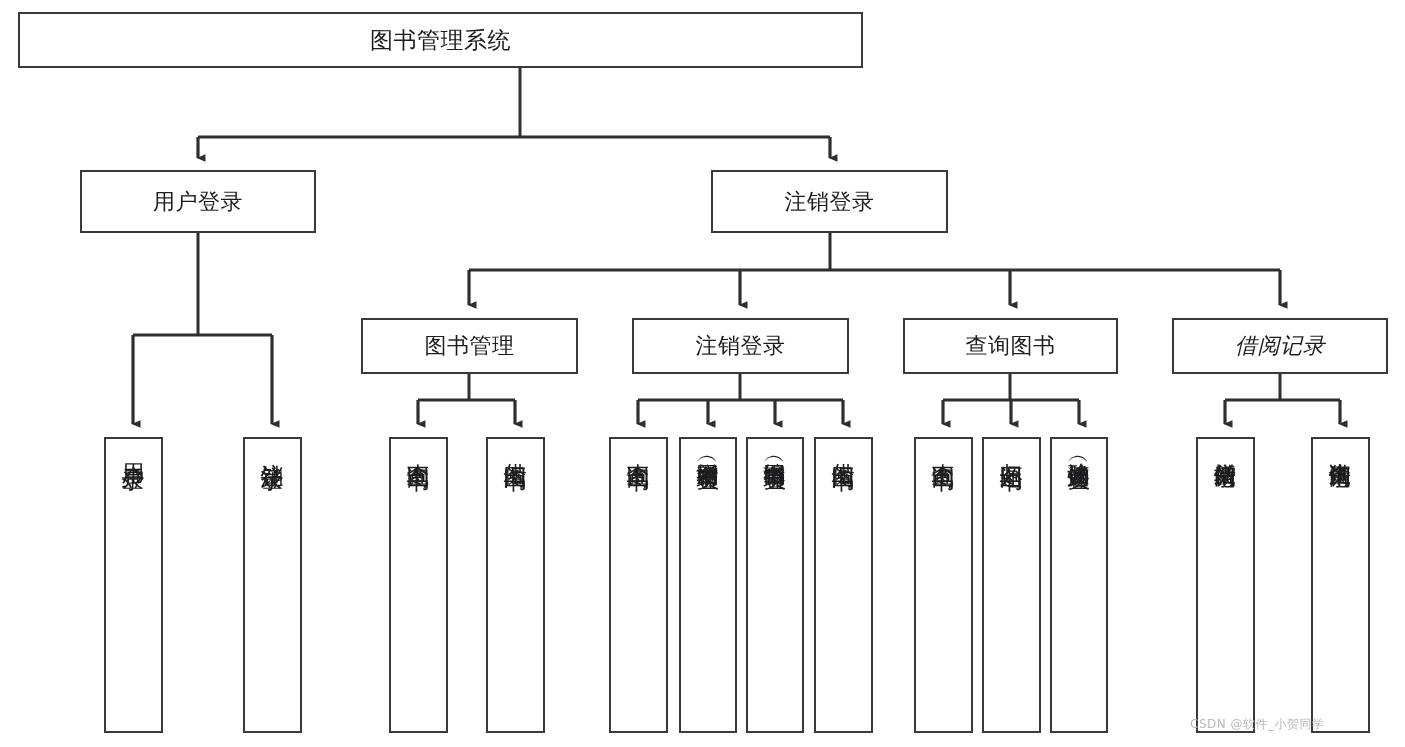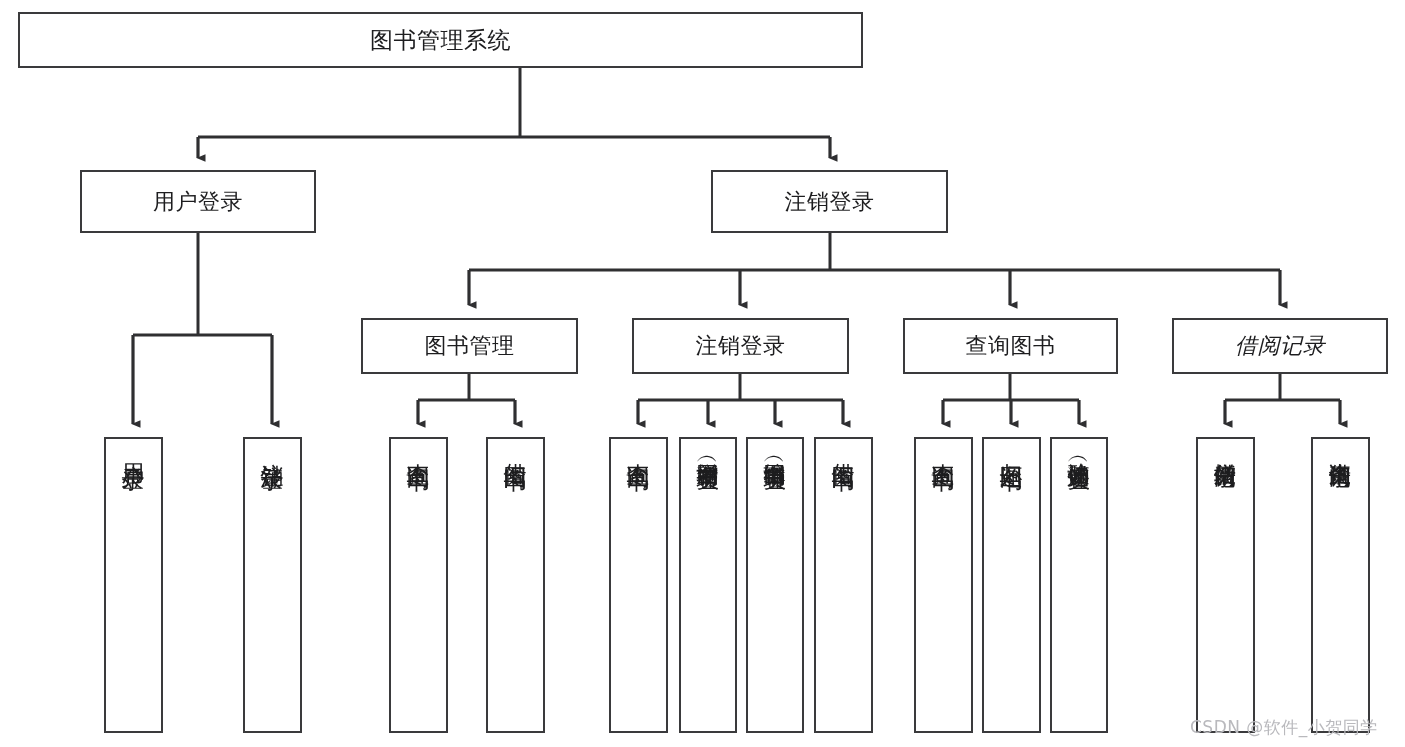--- a/index.html
+++ b/index.html
@@ -58,21 +58,21 @@
     writing-mode: vertical-rl;
     text-orientation: upright;
     font-size: 23px;
     line-height: 1.05;
     letter-spacing: 2px;
     white-space: nowrap;
   }
   .v-node.compact .lbl { font-size: 22px; letter-spacing: 1px; }
   .watermark {
     position: absolute;
-    font-size: 17px;
+    font-size: 12px;
     color: #b9b9bd;
     white-space: nowrap;
     letter-spacing: 0.5px;
   }
 </style>
 </head>
 <body>
 
 <div id="canvas">
 

